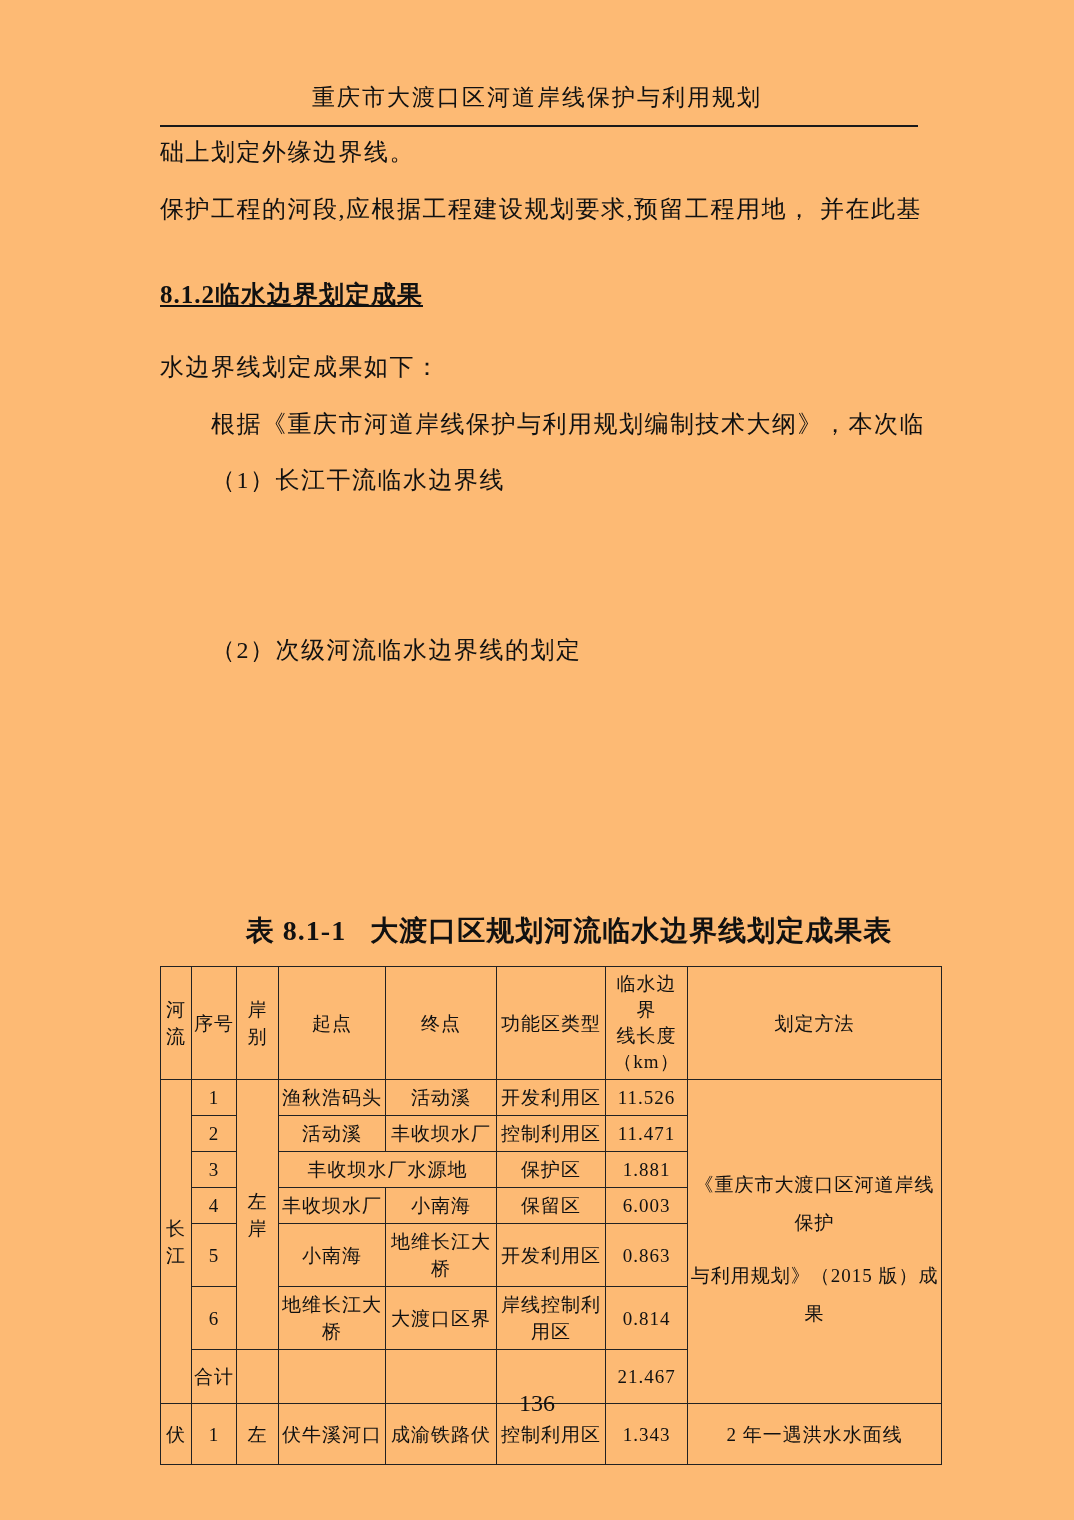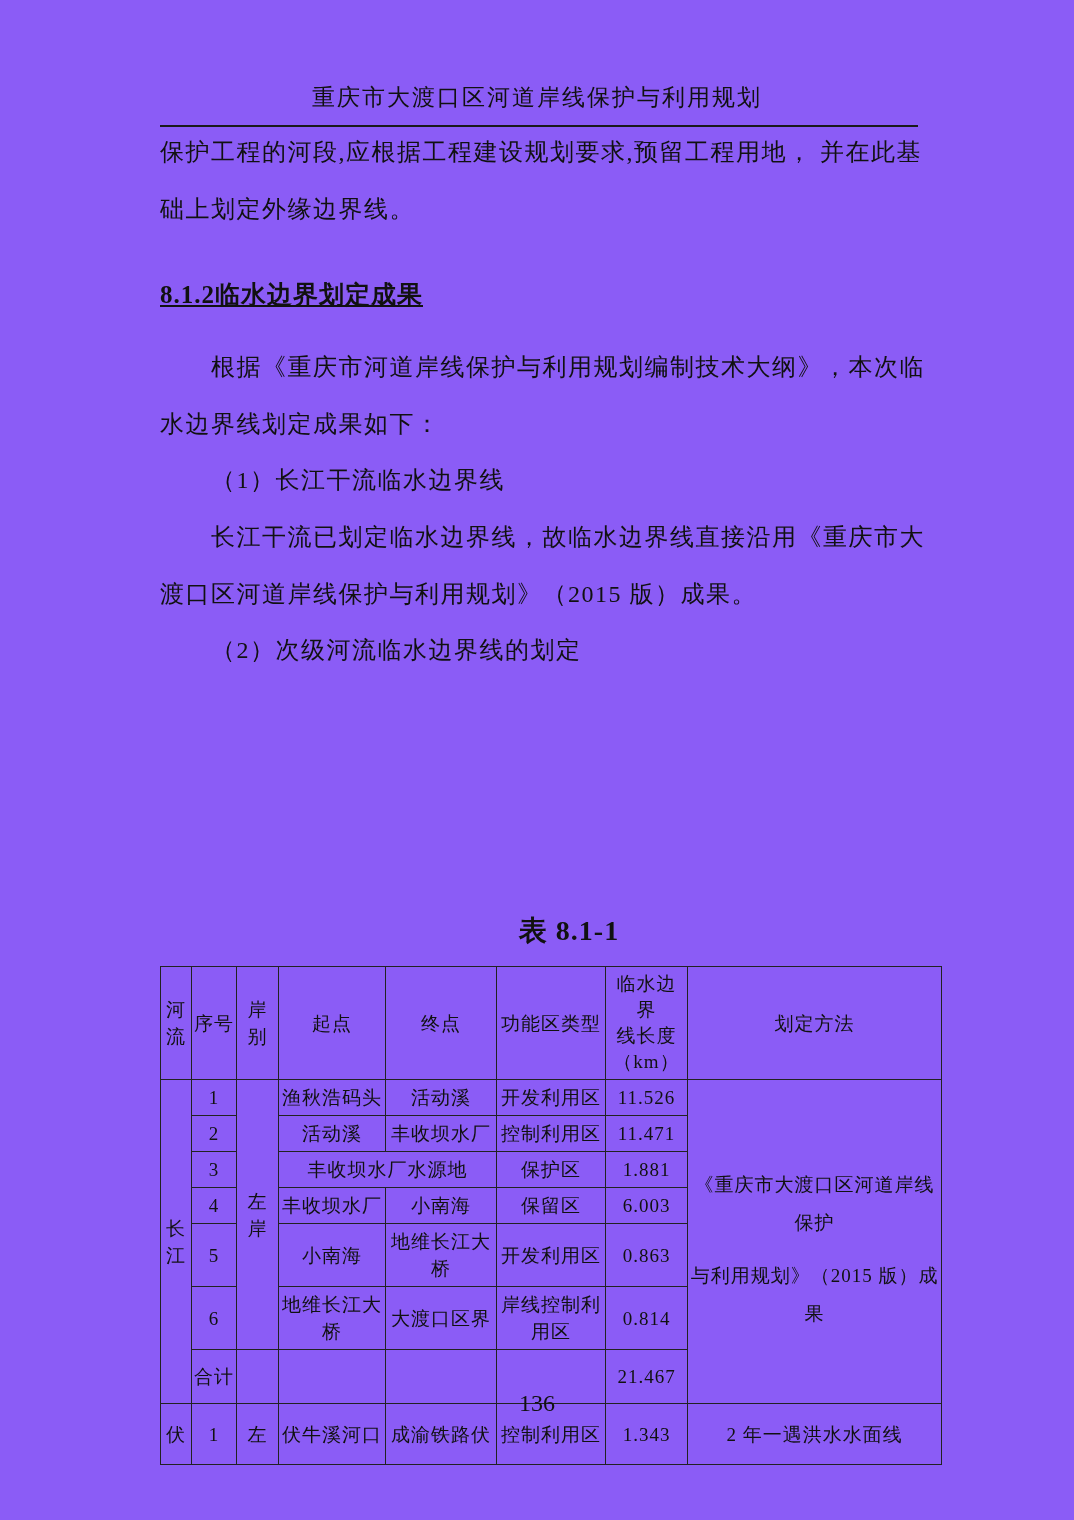--- a/index.html
+++ b/index.html
@@ -1,19 +1,19 @@
 <!DOCTYPE html>
 <html><head>
 <meta charset="utf-8">
 <style>
   html,body { margin:0; padding:0; background:#ffffff; }
   .page {
     position:relative;
     width:1074px; height:1520px;
-    background:#8b5cf6;
+    background:#fdba74;
     font-family:"Liberation Serif","DejaVu Serif",serif;
     color:#111111;
     overflow:hidden;
   }
   .header-title {
     position:absolute; top:82px; left:0; width:100%;
     text-align:center;
     font-size:23px; letter-spacing:2px;
   }
   .header-rule {
@@ -59,47 +59,44 @@
 </style>
 </head>
 <body>
 
 <div class="page">
 
   <div class="header-title">重庆市大渡口区河道岸线保护与利用规划</div>
   <div class="header-rule"></div>
 
   <div class="para" style="top:124px">
+    <div class="tline">础上划定外缘边界线。</div>
     <div class="tline">保护工程的河段,应根据工程建设规划要求,预留工程用地， 并在此基</div>
-    <div class="tline">础上划定外缘边界线。</div>
   </div>
 
   <div class="heading">8.1.2临水边界划定成果</div>
 
   <div class="para" style="top:339px">
+    <div class="tline">水边界线划定成果如下：</div>
     <div class="tline ind">根据《重庆市河道岸线保护与利用规划编制技术大纲》，本次临</div>
-    <div class="tline">水边界线划定成果如下：</div>
   </div>
 
   <div class="para" style="top:452px">
     <div class="tline ind">（1）长江干流临水边界线</div>
   </div>
 
-  <div class="para" style="top:509px">
-    <div class="tline ind">长江干流已划定临水边界线，故临水边界线直接沿用《重庆市大</div>
-    <div class="tline">渡口区河道岸线保护与利用规划》（2015 版）成果。</div>
-  </div>
 
   <div class="para" style="top:622px">
     <div class="tline ind">（2）次级河流临水边界线的划定</div>
   </div>
 
 
   <div class="caption">
     <span>表 8.1-1</span>
+    <span>大渡口区规划河流临水边界线划定成果表</span>
   </div>
 
   <table class="dtable">
     <colgroup>
       <col style="width:31px">
         <col style="width:45px">
         <col style="width:42px">
         <col style="width:107px">
       <col style="width:111px">
         <col style="width:109px">

